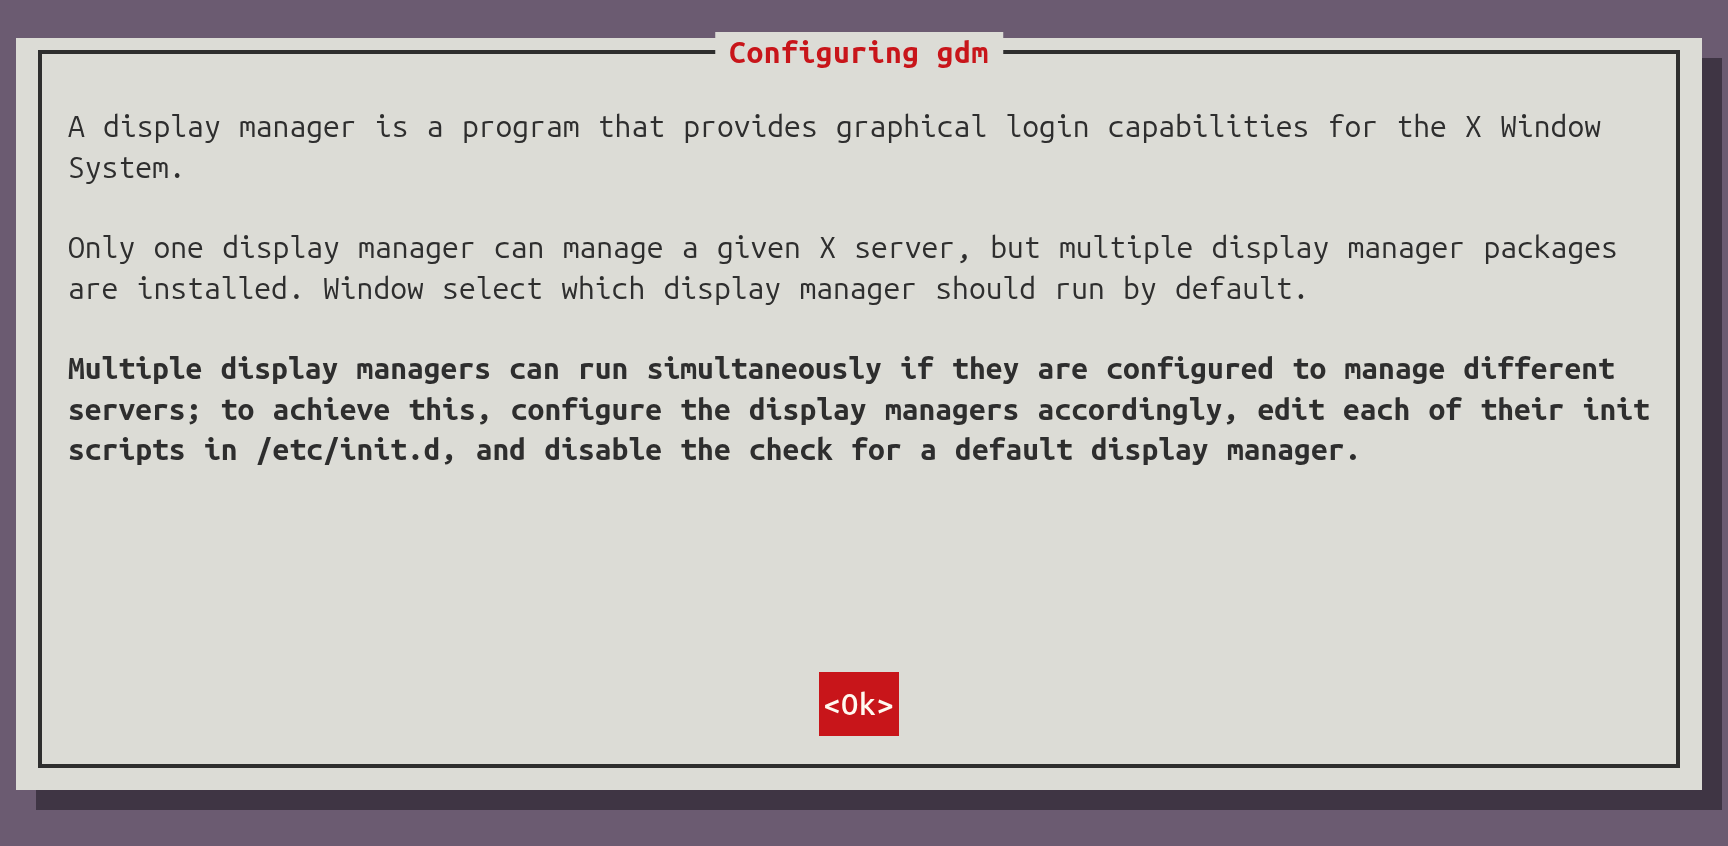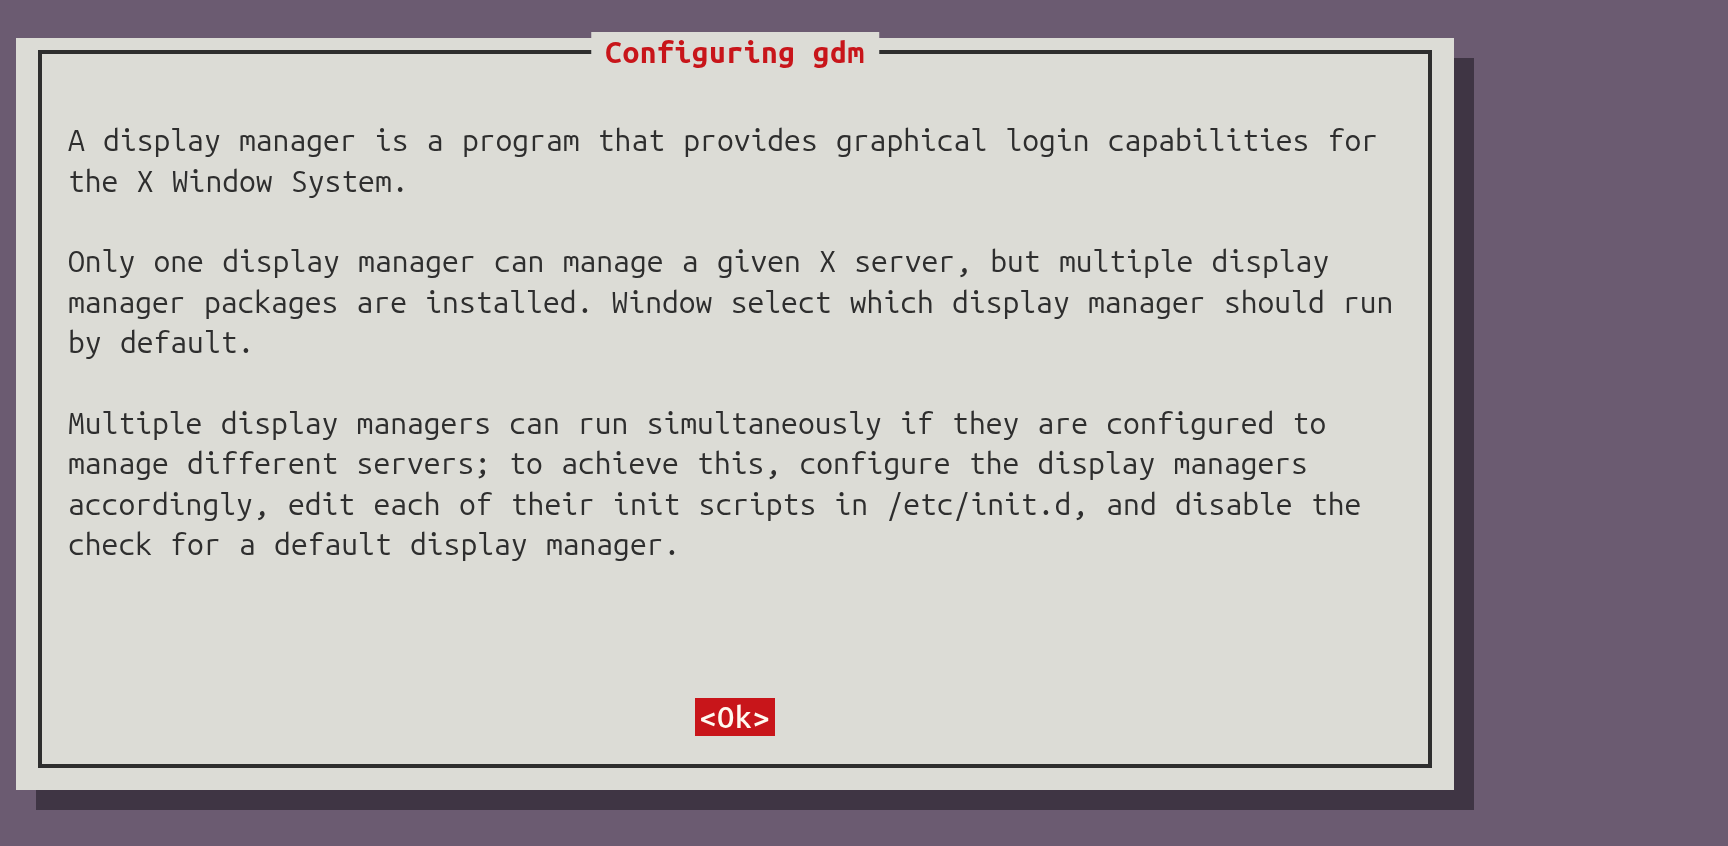--- a/index.html
+++ b/index.html
@@ -14,21 +14,21 @@
     font-family: "Ubuntu Mono", "DejaVu Sans Mono", "Liberation Mono", Consolas, monospace;
     font-size: 30px;
     line-height: 1.35;
     color: #2e2e2e;
   }
 
   .window-wrap {
     position: absolute;
     left: 16px;
     top: 38px;
-    width: 1438px;
+    width: 1686px;
     height: 752px;
   }
 
   
   .window-shadow {
     position: absolute;
     left: 20px;
     top: 20px;
     width: 100%;
     height: 100%;
@@ -69,44 +69,44 @@
   }
   .title-text {
     color: #c8151a;
     font-weight: 600;
     letter-spacing: 0.5px;
     white-space: pre;
   }
 
   .dialog-content {
     position: absolute;
-    top: 66px;
+    top: 52px;
     left: 26px;
     right: 26px;
   }
 
   .para {
     margin: 0 0 40px 0;
     white-space: pre-wrap;
     word-spacing: 0.05em;
   }
-  .para:last-of-type { margin-bottom: 0; }
+  .para:last-of-type { margin-bottom: 0; font-weight: bold; }
 
   .button-row {
     position: absolute;
     bottom: 28px;
     left: 0;
     right: 0;
     display: flex;
     justify-content: center;
   }
   .ok-btn {
     background: #c8151a;
     color: #fff9f0;
-    padding: 2px 4px;
+    padding: 15px 4px;
     font-family: inherit;
     font-size: inherit;
     font-weight: 500;
     letter-spacing: 1px;
     border: none;
     cursor: pointer;
     white-space: pre;
   }
 </style>
 </head>

